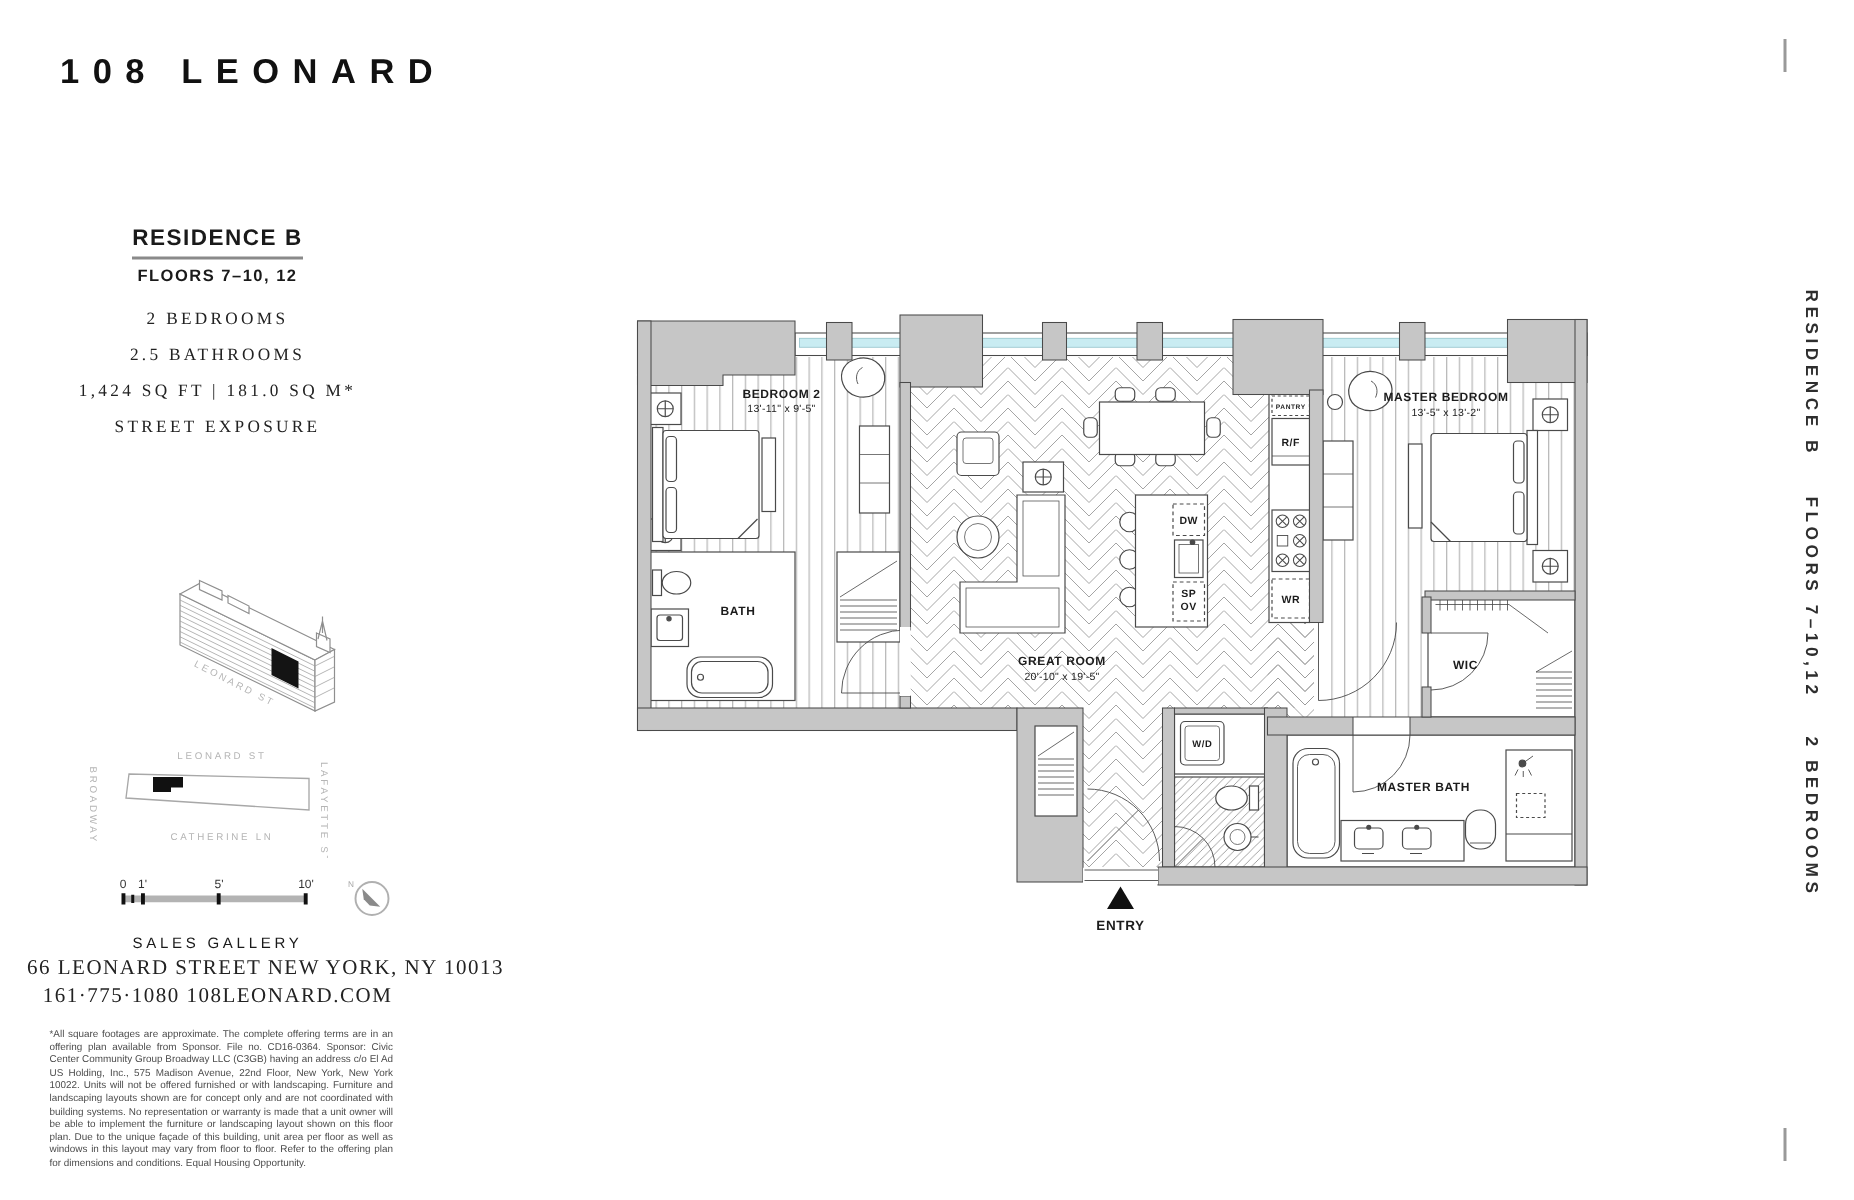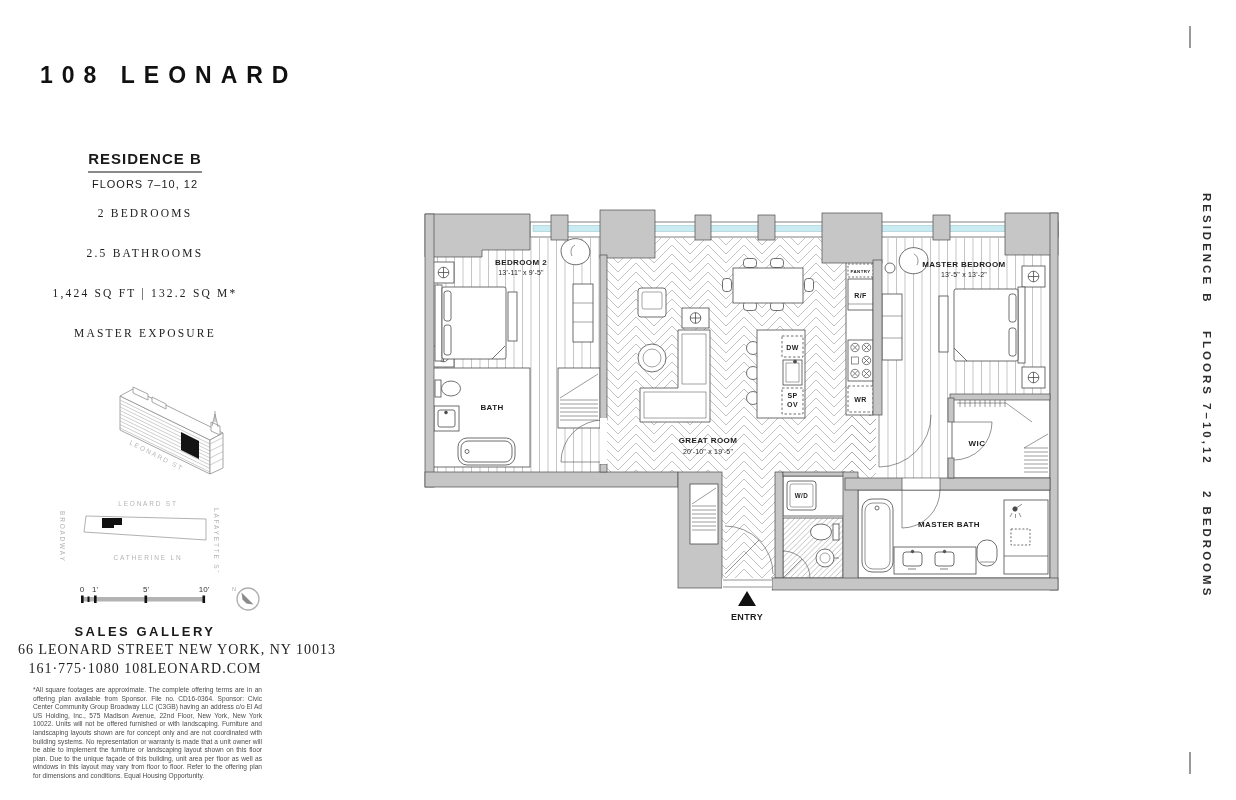--- a/index.html
+++ b/index.html
@@ -1,35 +1,35 @@
 <!DOCTYPE html>
 <html><head>
 <meta charset="utf-8">
 <style>
   html,body{margin:0;padding:0;background:#fff;}
   #page{position:relative;width:1236px;height:800px;background:#fff;overflow:hidden;
         font-family:"Liberation Sans",sans-serif;color:#1a1a1a;}
   
   .logo{position:absolute;left:40px;top:34px;font-size:23px;font-weight:bold;
-        letter-spacing:9px;color:#111;white-space:nowrap;margin-top:28px;}
+        letter-spacing:9px;color:#111;white-space:nowrap;}
   
   .info{position:absolute;left:30px;top:150px;width:230px;text-align:center;}
   .res-title{font-size:15px;font-weight:bold;letter-spacing:1px;}
   .res-rule{width:114px;height:2px;background:#8a8a8a;margin:4px auto 5px auto;}
-  .res-floors{font-size:11px;font-weight:normal;letter-spacing:1px;}
+  .res-floors{font-size:11px;font-weight:bold;letter-spacing:1px;}
   .spec{font-family:"Liberation Serif",serif;font-size:11.5px;letter-spacing:2.2px;
-        margin-top:28px;color:#222;white-space:nowrap;}
+        margin-top:12px;color:#222;white-space:nowrap;}
   .spec.first{margin-top:17px;}
   
   .bldg{position:absolute;left:85px;top:378px;}
   .map{position:absolute;left:48px;top:494px;}
   .scale{position:absolute;left:72px;top:582px;}
   
   .gallery{position:absolute;left:18px;top:624px;width:254px;text-align:center;}
-  .gal-title{font-size:13px;font-weight:bold;letter-spacing:2.5px;}
+  .gal-title{font-size:10px;font-weight:normal;letter-spacing:2.5px;}
   .gal-line{font-family:"Liberation Serif",serif;font-size:14px;letter-spacing:1px;
             margin-top:3px;color:#222;white-space:nowrap;}
   
   .disc{position:absolute;left:33px;top:686px;width:229px;font-size:6.6px;
         line-height:8.6px;color:#4c4c4c;text-align:justify;}
   
   .sidebar{position:absolute;left:1194px;top:200px;height:392px;width:26px;
            display:flex;flex-direction:column;align-items:center;justify-content:center;gap:13px;}
   .sb-label{writing-mode:vertical-rl;font-size:11.5px;font-weight:bold;
             letter-spacing:3px;color:#2e2e2e;white-space:nowrap;}
@@ -48,22 +48,22 @@
 <div id="page">
 
   <div class="logo">108 LEONARD</div>
 
   <div class="info">
     <div class="res-title">RESIDENCE B</div>
     <div class="res-rule"></div>
     <div class="res-floors">FLOORS 7–10, 12</div>
     <div class="spec first">2 BEDROOMS</div>
     <div class="spec">2.5 BATHROOMS</div>
-    <div class="spec">1,424 SQ FT | 132.2 SQ M*</div>
-    <div class="spec">MASTER EXPOSURE</div>
+    <div class="spec">1,424 SQ FT | 181.0 SQ M*</div>
+    <div class="spec">STREET EXPOSURE</div>
   </div>
 
   <svg class="bldg" width="190" height="118" viewBox="0 0 190 118">
     <g stroke="#8f8f8f" stroke-width=".8" fill="#fff">
       <polygon points="35,18 125,62 125,96 35,52"></polygon>
       <polygon points="35,18 48,11 138,55 125,62"></polygon>
       <polygon points="125,62 138,55 138,90 125,96"></polygon>
     </g>
     <g stroke="#9c9c9c" stroke-width=".5">
       <path d="M35,22 L125,66 M35,25.5 L125,69.5 M35,29 L125,73 M35,32.5 L125,76.5 M35,36 L125,80 M35,39.5 L125,83.5 M35,43 L125,87 M35,46.5 L125,90.5 M35,50 L125,94"></path>

